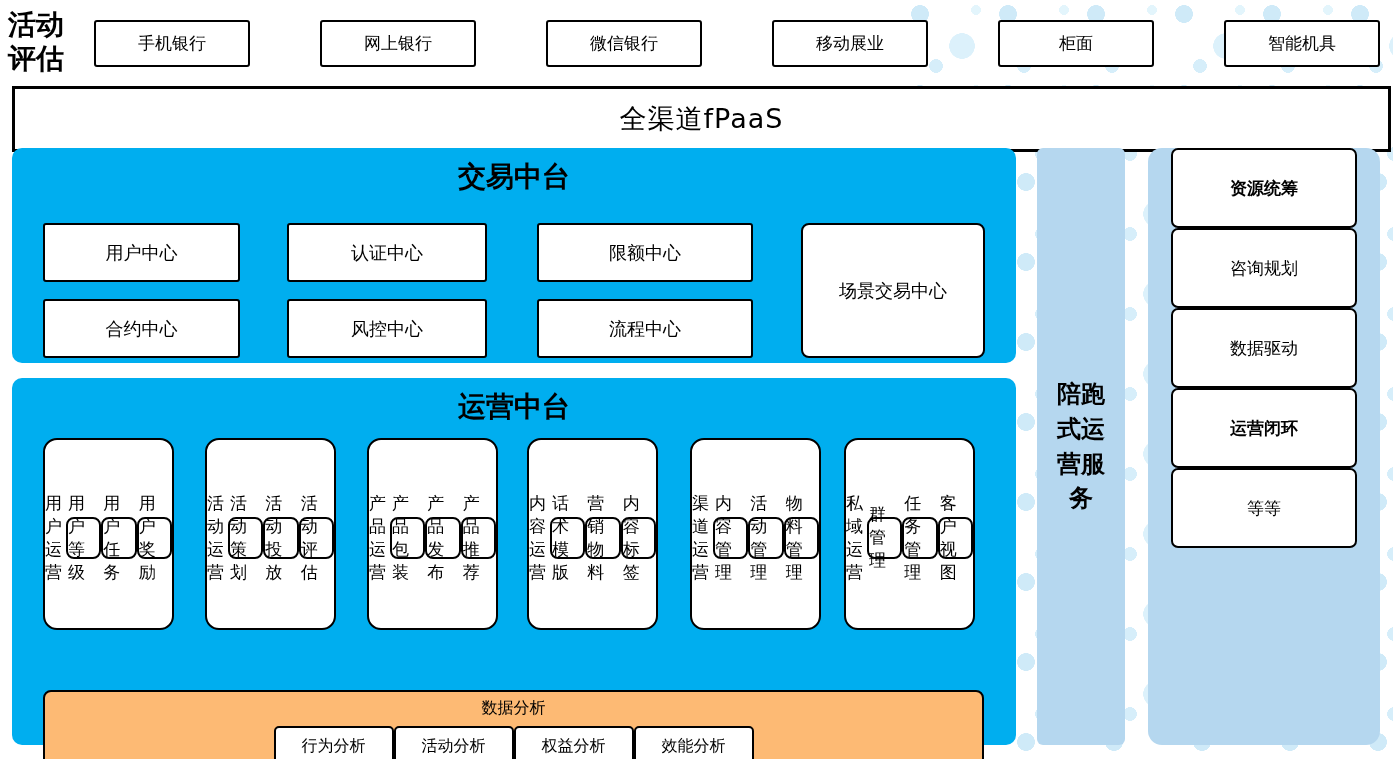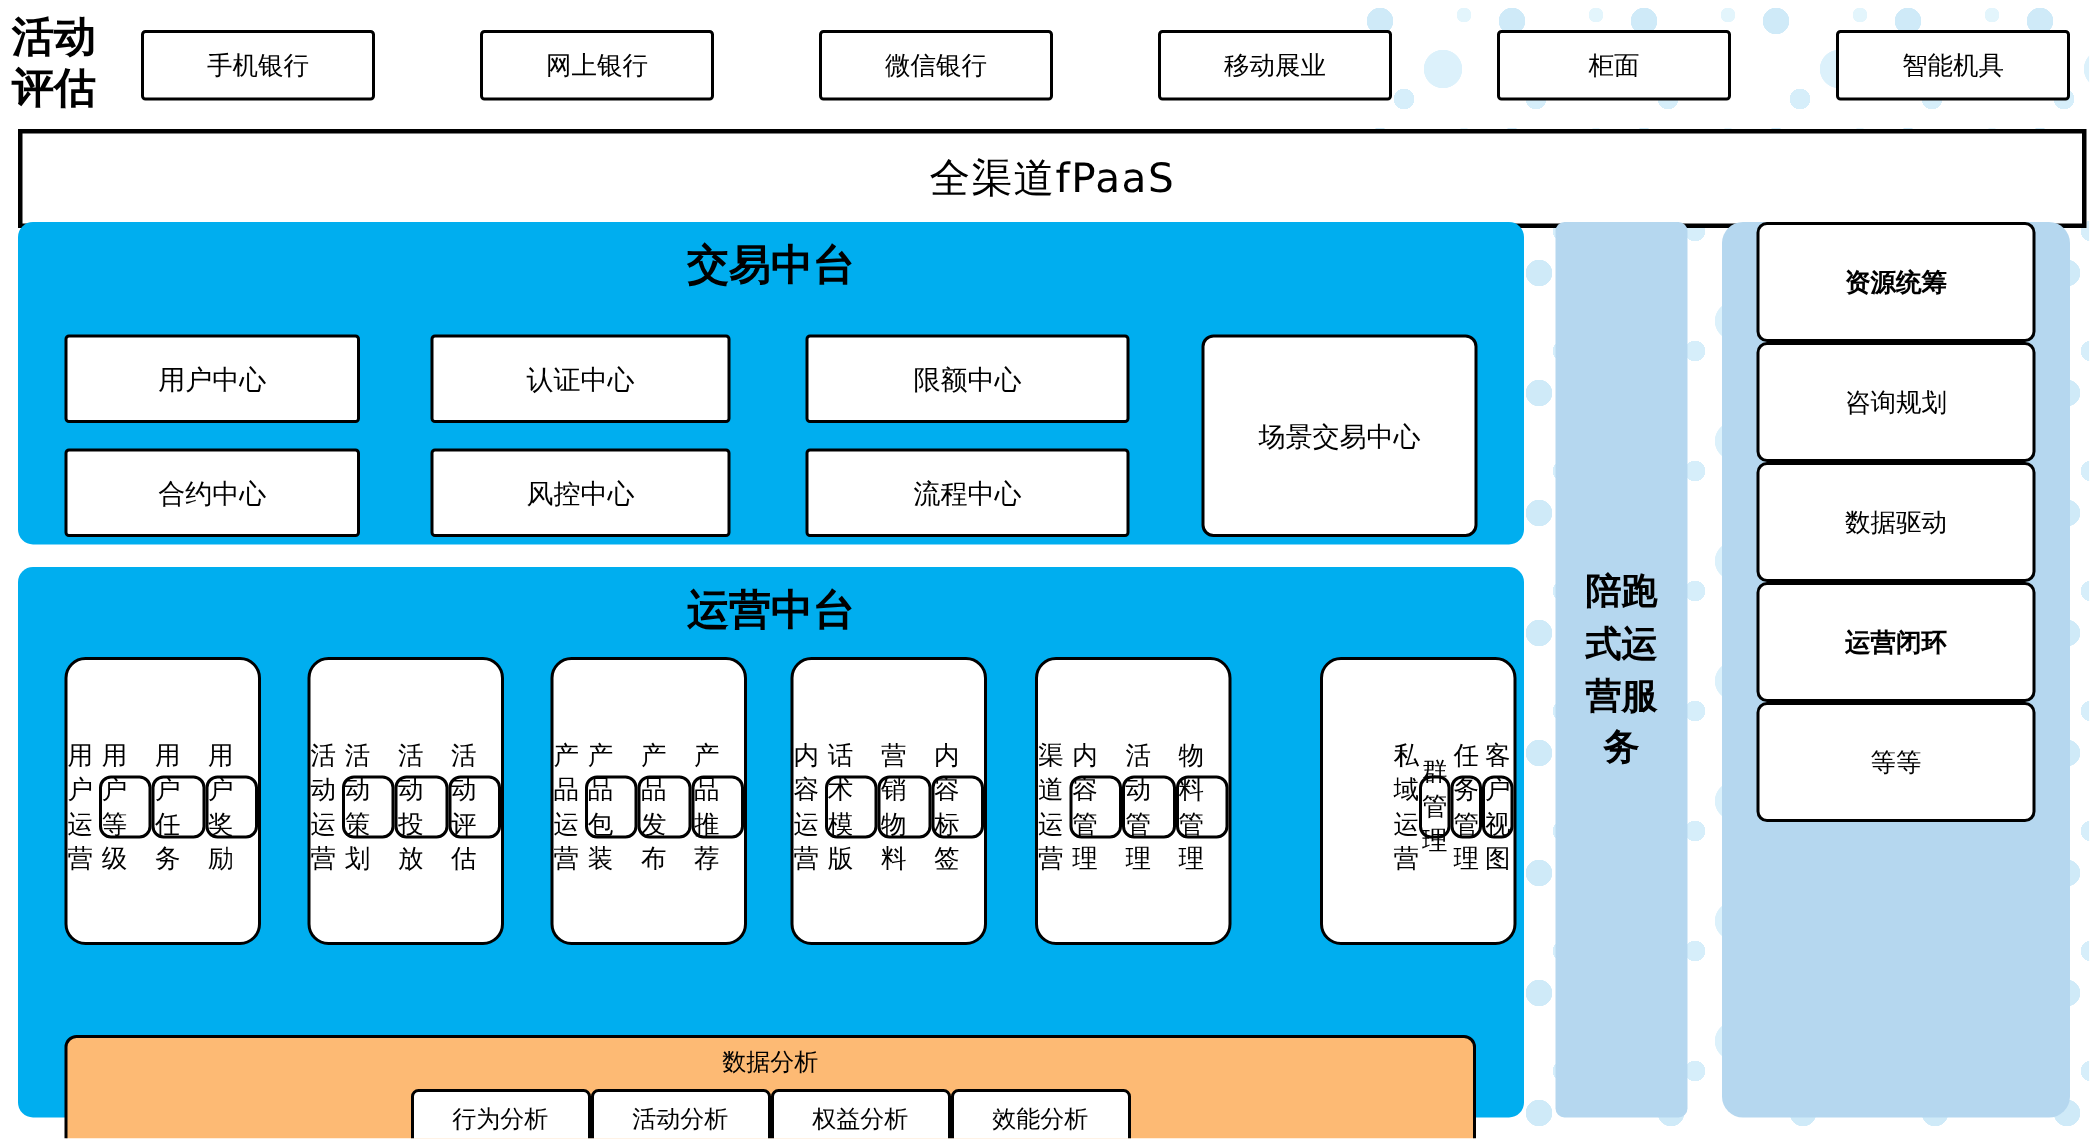--- a/index.html
+++ b/index.html
@@ -82,21 +82,21 @@
     display:flex; flex-direction:row; align-items:center;
   }
   .op-group-title { margin-top:8px; font-size:17px; font-weight:500; }
   .op-item {
     width:106px; height:42px; margin-top:7px;
     background:#fff; border:2px solid #000; border-radius:8px;
     display:flex; align-items:center; justify-content:center;
     font-size:17px;
   }
   .g0 { left:31px; }  .g1 { left:193px; } .g2 { left:355px; }
-  .g3 { left:515px; } .g4 { left:678px; } .g5 { left:868px;padding-left:47px; }
+  .g3 { left:515px; } .g4 { left:678px; } .g5 { left:832px; }
 
   
   .analysis {
     position:absolute; left:31px; top:270px; width:941px; height:83px;
     background:#fdba74; border:2px solid #000; border-radius:8px;margin-top:42px;
   }
   .analysis-title { text-align:center; margin-top:6px; font-size:16px; }
   .analysis-row { display:flex; justify-content:center; margin-top:7px; }
   .analysis-item {
     width:120px; height:40px; background:#fff;

